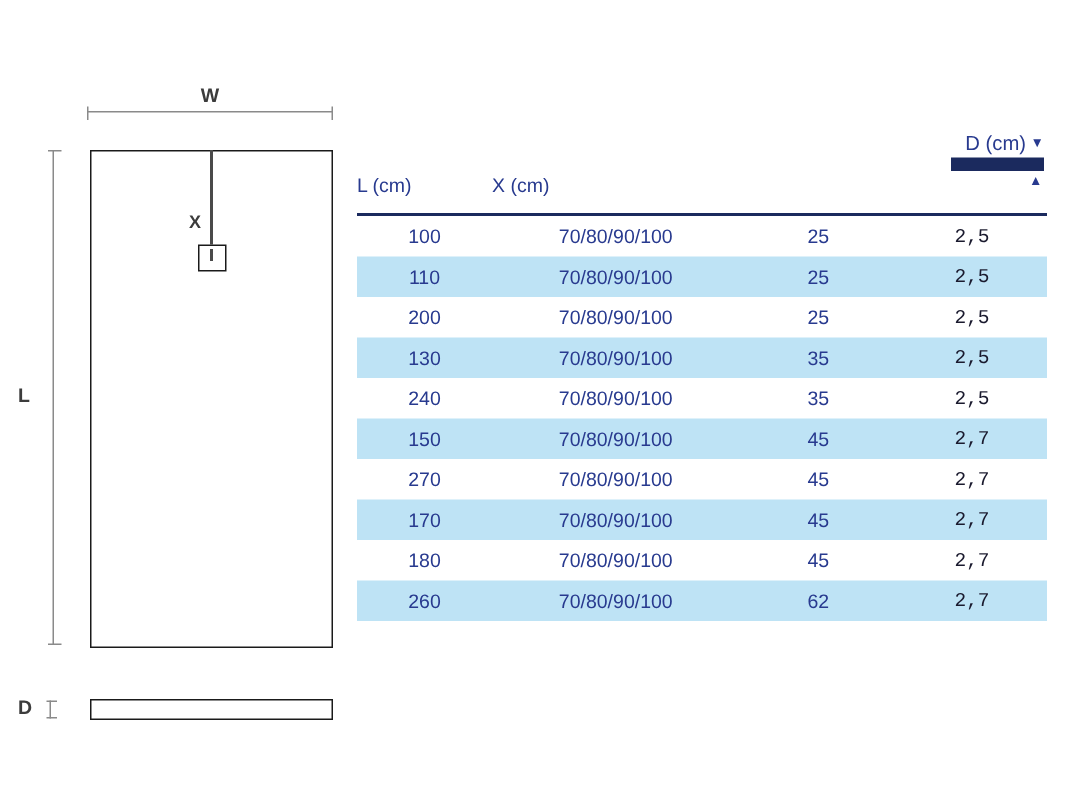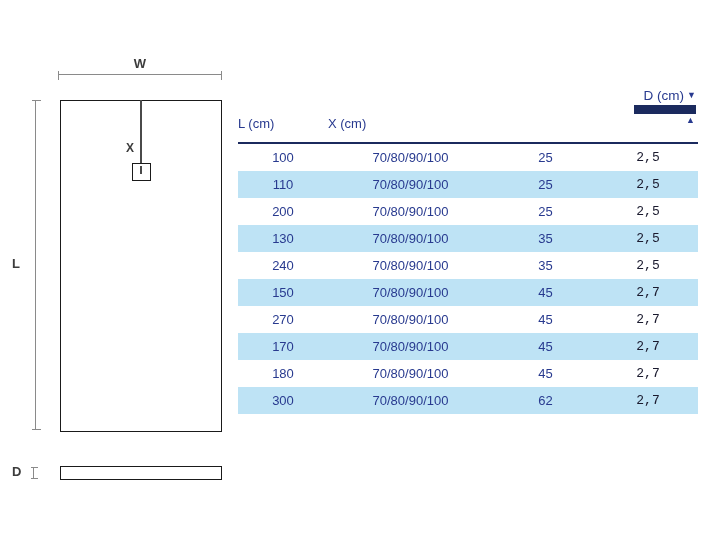--- a/index.html
+++ b/index.html
@@ -139,21 +139,21 @@
           <span class="cell c2">45</span>
           <span class="cell c3">2,7</span>
         </div>
         <div class="trow">
           <span class="cell c0">180</span>
           <span class="cell c1">70/80/90/100</span>
           <span class="cell c2">45</span>
           <span class="cell c3">2,7</span>
         </div>
         <div class="trow alt">
-          <span class="cell c0">300</span>
+          <span class="cell c0">260</span>
           <span class="cell c1">70/80/90/100</span>
           <span class="cell c2">62</span>
           <span class="cell c3">2,7</span>
         </div>
       </div>
   </div>
 
 </div>
 
 </body></html>

